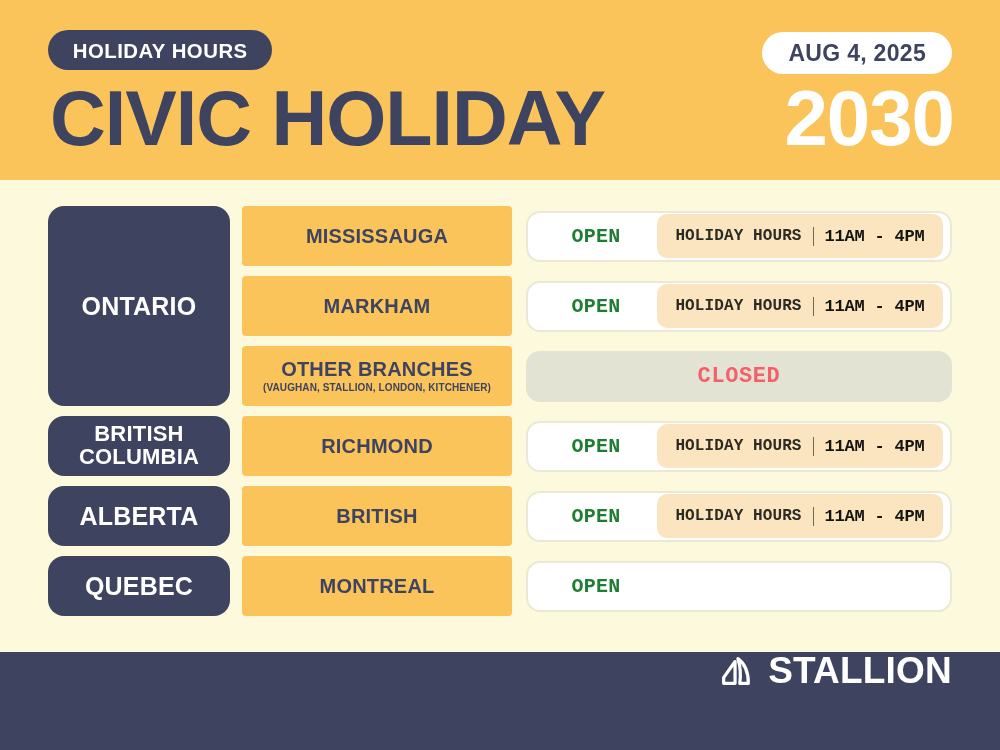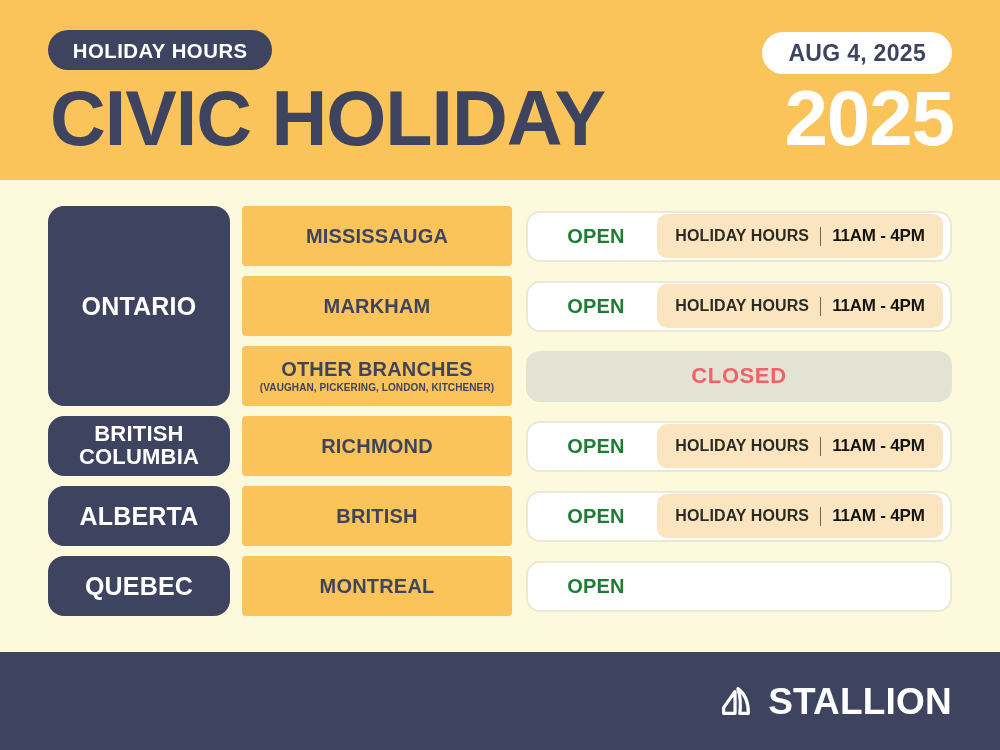--- a/index.html
+++ b/index.html
@@ -193,20 +193,21 @@
   .status {
     margin-left: 14px;
     flex: 1;
     height: 51px;
     background: #FFFFFF;
     border: 2px solid #EBE9D5;
     border-radius: 14px;
     display: flex;
     align-items: center;
     padding: 0 7px;
+    font-family: Liberation Mono, monospace;
   }
   .status.closed {
     background: #E3E3D4;
     border-color: #E3E3D4;
     justify-content: center;
   }
 
   .open-label {
     color: #1F7D33;
     font-size: 20px;
@@ -264,21 +265,21 @@
     width: 1000px;
     height: 98px;
     background: #3E445F;
   }
   .logo {
     position: absolute;
     right: 48px;
     top: 0;
     height: 98px;
     display: flex;
-    align-items: center;
+    align-items: flex-start;
     gap: 13px;
   }
   .logo-mark { width: 38px; height: 38px; display: block; }
   .logo-word {
     color: #FFFFFF;
     font-size: 37px;
     font-weight: bold;
     letter-spacing: 0.2px;
     line-height: 1;
   }
@@ -293,21 +294,21 @@
     <div class="badge-pill">
       <span>HOLIDAY HOURS</span>
     </div>
 
     <div class="date-pill">
       <span>AUG 4, 2025</span>
     </div>
 
     <div class="title-row">
       <div class="title-main">CIVIC HOLIDAY</div>
-      <div class="title-year">2025</div>
+      <div class="title-year">2030</div>
     </div>
 
   </div>
 
   <div class="board">
     <div class="grid">
 
       <div class="province-col">
         <div class="province-cell ontario">
           <div class="pname">ONTARIO</div>
@@ -350,21 +351,21 @@
               <span class="hlabel">HOLIDAY HOURS</span>
               <span class="hsep"></span>
               <span class="htime">11AM - 4PM</span>
             </div>
           </div>
         </div>
 
         <div class="row">
           <div class="branch">
             <div class="bname">OTHER BRANCHES</div>
-            <div class="bsub">(VAUGHAN, PICKERING, LONDON, KITCHENER)</div>
+            <div class="bsub">(VAUGHAN, STALLION, LONDON, KITCHENER)</div>
           </div>
           <div class="status closed">
             <div class="closed-label">CLOSED</div>
           </div>
         </div>
 
         <div class="row">
           <div class="branch">
             <div class="bname">RICHMOND</div>
           </div>

